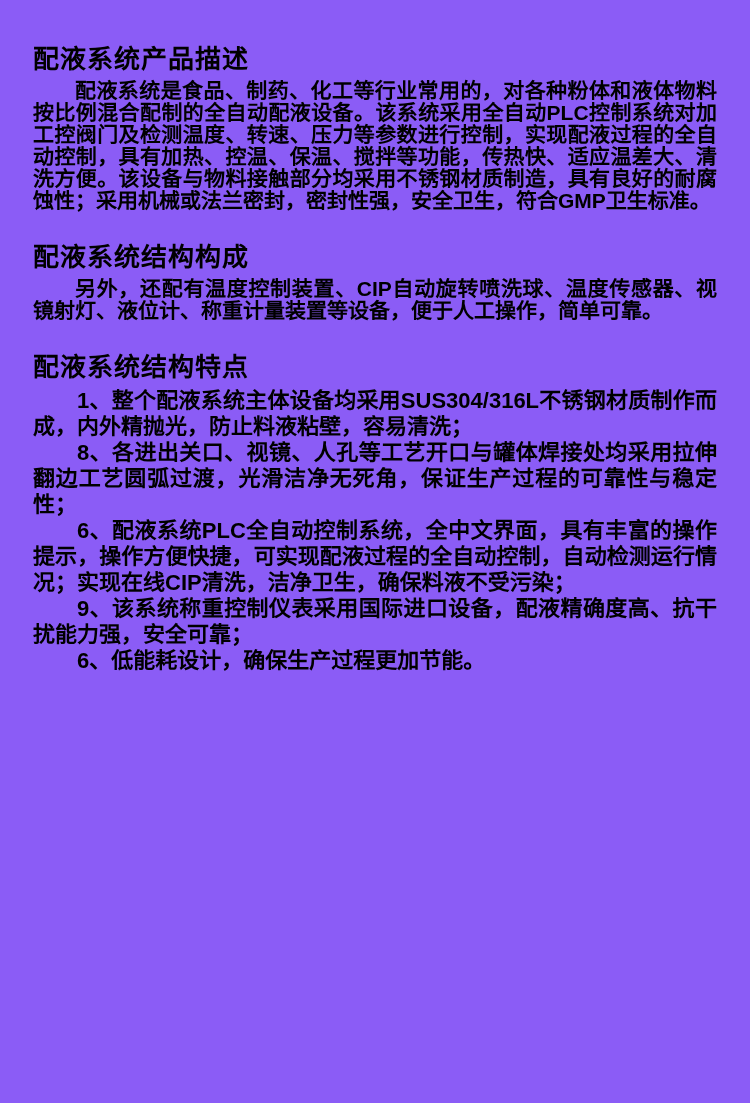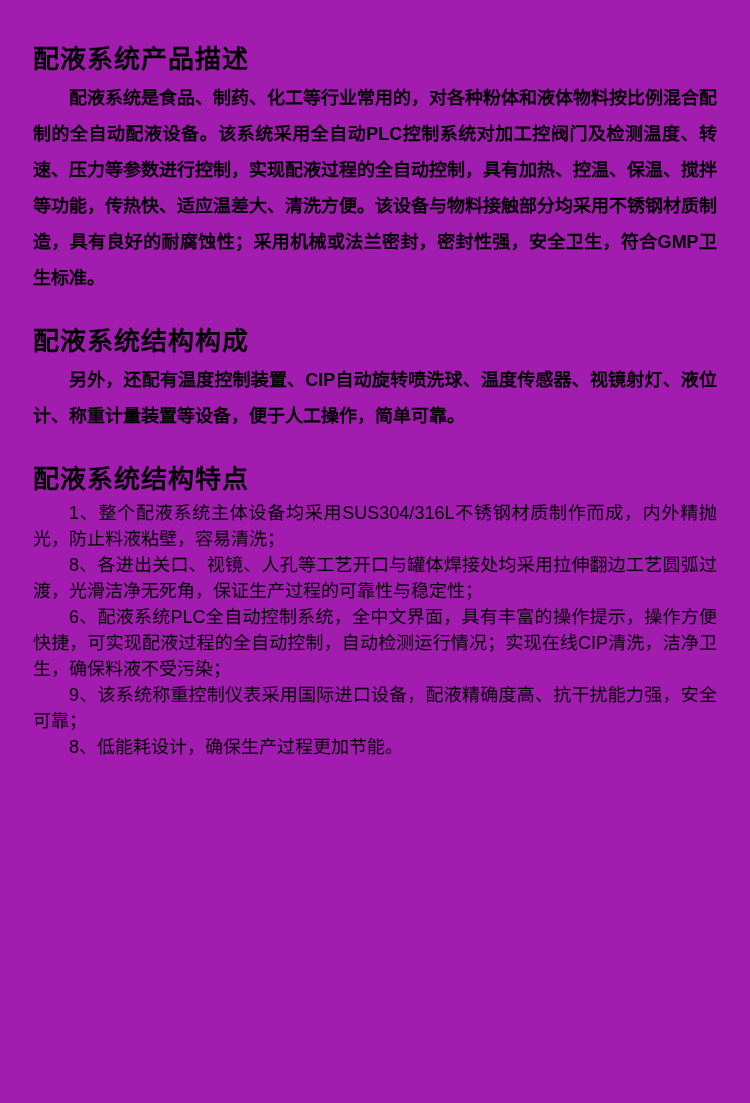--- a/index.html
+++ b/index.html
@@ -12,43 +12,43 @@
     height: 1103px;
     font-family: "Liberation Sans", "DejaVu Sans", sans-serif;
     color: #000000;
     overflow: hidden;
   }
   .page {
     box-sizing: border-box;
     width: 750px;
     height: 1103px;
     padding: 44px 33px 0 33px;
-    background: #a21caf;
+    background: #8b5cf6;
   }
   .sec-heading {
     font-size: 26px;
     line-height: 30px;
     font-weight: 700;
     margin: 0 0 6px 0;
     letter-spacing: 1px;
   }
   .sec-heading.gap-large { }
   .sec-heading.gap-medium { margin-top: 27px; }
   .para {
-    font-size: 18px;
-    line-height: 36px;
+    font-size: 21px;
+    line-height: 22px;
     font-weight: 700;
     text-align: justify;
     text-indent: 2em;
     margin: 0 0 30px 0;
   }
   .list-item {
-    font-size: 18px;
+    font-size: 22px;
     line-height: 26px;
-    font-weight: 400;
+    font-weight: 700;
     text-align: justify;
     text-indent: 2em;
     margin: 0;
   }
 </style>
 </head>
 <body>
 
 <div class="page">
 
@@ -66,15 +66,15 @@
   <h1 class="sec-heading gap-medium">配液系统结构特点</h1>
 
   <p class="list-item">1、整个配液系统主体设备均采用SUS304/316L不锈钢材质制作而成，内外精抛光，防止料液粘壁，容易清洗；</p>
 
   <p class="list-item">8、各进出关口、视镜、人孔等工艺开口与罐体焊接处均采用拉伸翻边工艺圆弧过渡，光滑洁净无死角，保证生产过程的可靠性与稳定性；</p>
 
   <p class="list-item">6、配液系统PLC全自动控制系统，全中文界面，具有丰富的操作提示，操作方便快捷，可实现配液过程的全自动控制，自动检测运行情况；实现在线CIP清洗，洁净卫生，确保料液不受污染；</p>
 
   <p class="list-item">9、该系统称重控制仪表采用国际进口设备，配液精确度高、抗干扰能力强，安全可靠；</p>
 
-  <p class="list-item">8、低能耗设计，确保生产过程更加节能。</p>
+  <p class="list-item">6、低能耗设计，确保生产过程更加节能。</p>
 
 </div>
 
 </body></html>

